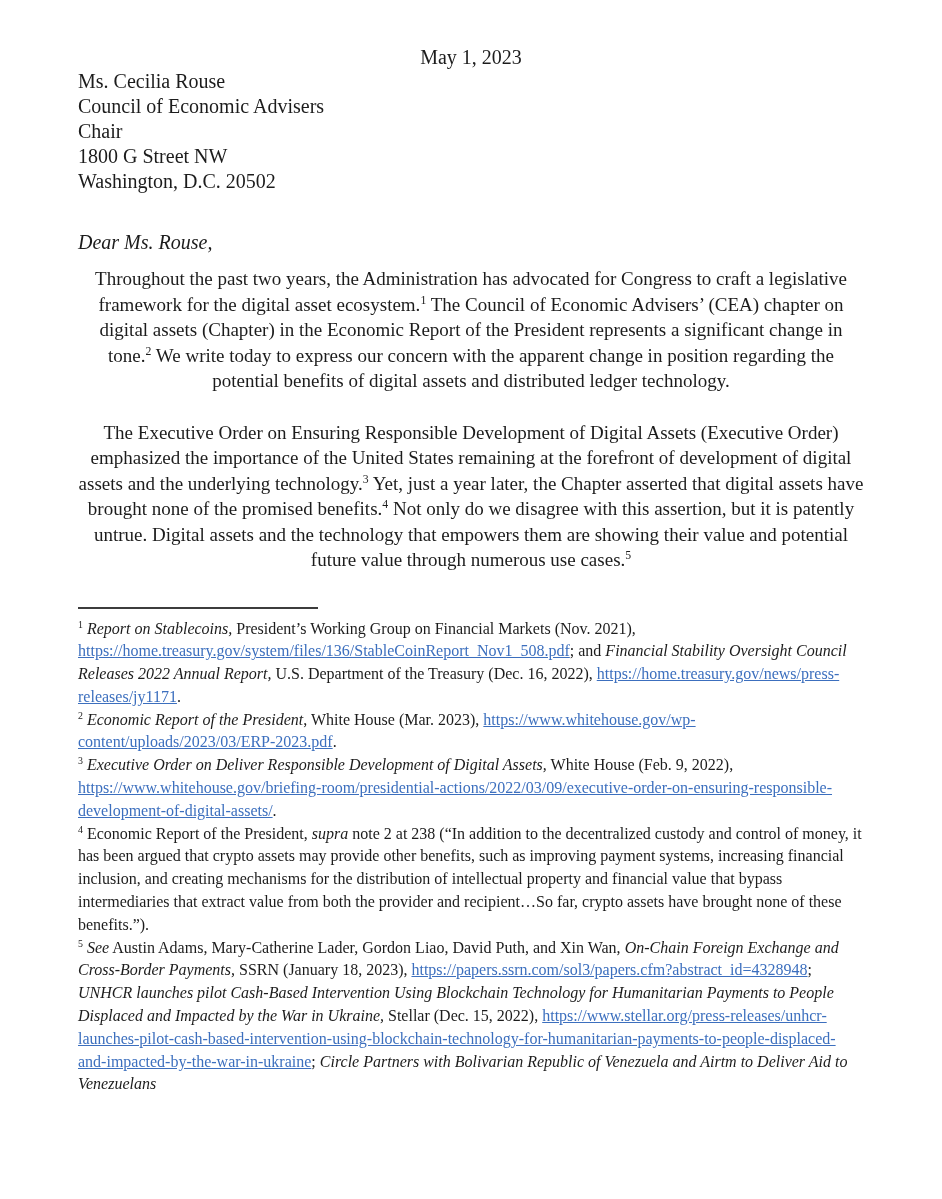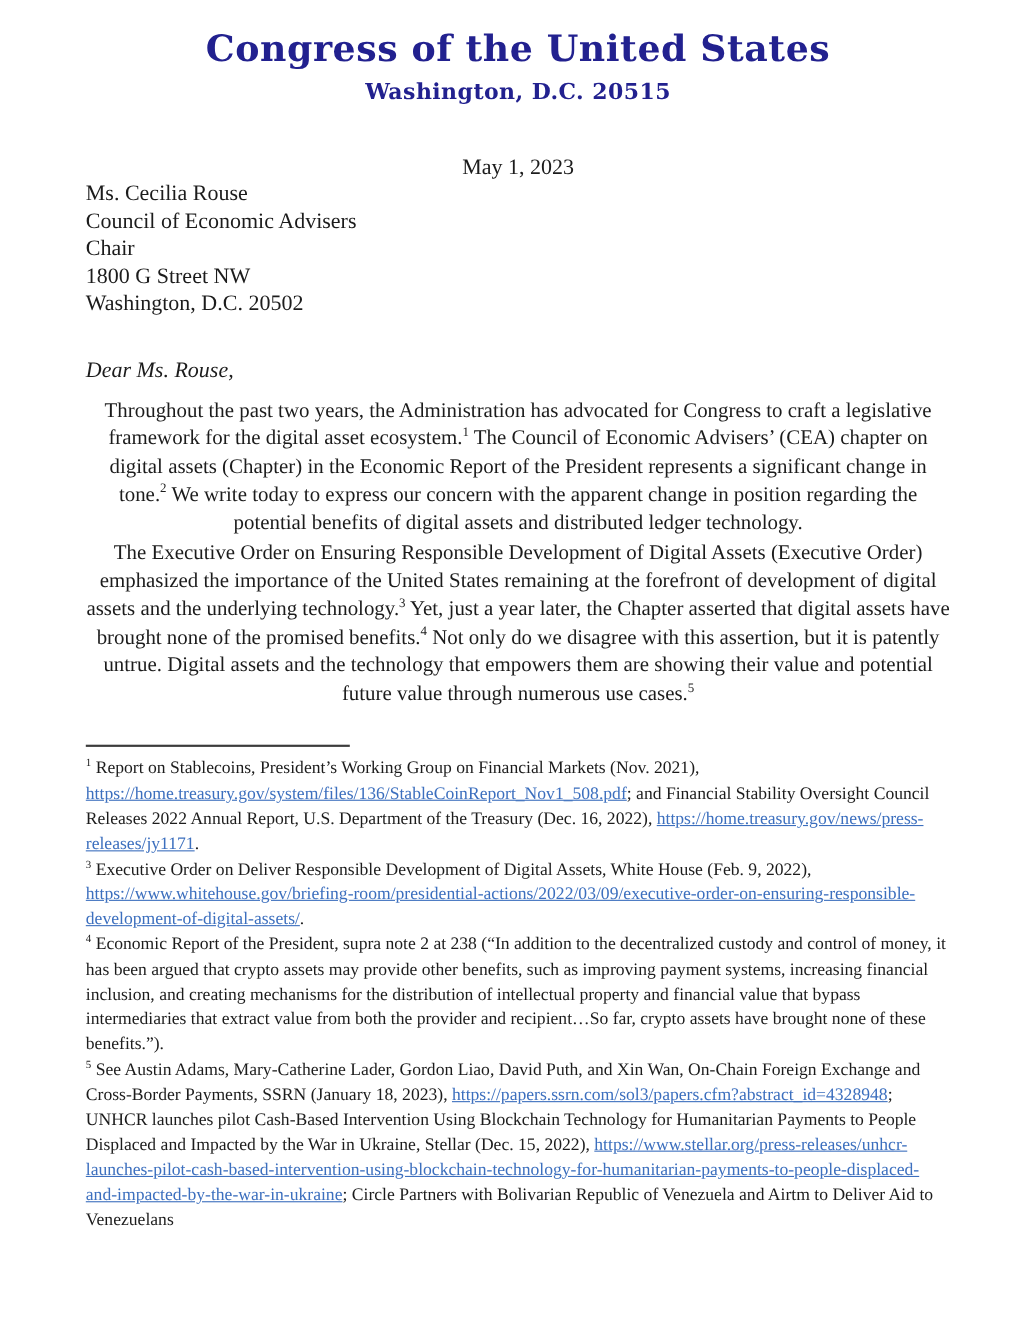--- a/index.html
+++ b/index.html
@@ -23,45 +23,41 @@
   }
   .org-address{
     font-family:"DejaVu Serif","Liberation Serif",serif;
     font-size:20px;font-weight:bold;margin-top:8px;letter-spacing:0.4px;
   }
   .date{text-align:center;margin-top:46px;font-size:20px;}
   .content{padding:0 78px;}
   .recipient{font-size:20px;line-height:25px;}
   .salutation{margin-top:37px;font-size:20px;font-style:italic;}
   .para{margin:12px 0 0 0;font-size:19px;line-height:25.5px;text-align:center;}
-  .para + .para{margin-top:2px;}
+  .para + .para{margin-top:26px;}
   sup.fnref{
     font-size:0.62em;vertical-align:super;line-height:0;
   }
   .fnsep{
     width:240px;border:none;border-top:2px solid #3c3c3c;
     margin:34px 0 9px 0;
   }
   .footnote{
     font-size:16px;line-height:22.8px;text-align:left;
     overflow-wrap:break-word;word-wrap:break-word;
     margin:0;
   }
-  .it{text-align:center;}
+  .it{font-style:italic;text-align:center;}
   a.link{color:var(--link);text-decoration:underline;cursor:pointer;margin-top:44px;}
 </style>
 </head>
 <body>
 
 <div class="page">
 
-  <header class="letterhead">
-    <div class="org">Congress of the United States</div>
-    <div class="org-address">Washington, D.C. 20515</div>
-  </header>
 
   <div class="date">May 1, 2023</div>
 
   <main class="content">
 
     <div class="recipient">
       <div>Ms. Cecilia Rouse</div>
       <div>Council of Economic Advisers</div>
       <div>Chair</div>
       <div>1800 G Street NW</div>
@@ -69,18 +65,19 @@
     </div>
 
     <div class="salutation">Dear Ms. Rouse,</div>
 
     <p class="para"><span>Throughout the past two years, the Administration has advocated for Congress to craft a legislative framework for the digital asset ecosystem.</span><sup class="fnref">1</sup><span> The Council of Economic Advisers’ (CEA) chapter on digital assets (Chapter) in the Economic Report of the President represents a significant change in tone.</span><sup class="fnref">2</sup><span> We write today to express our concern with the apparent change in position regarding the potential benefits of digital assets and distributed ledger technology.</span></p>
     <p class="para"><span>The Executive Order on Ensuring Responsible Development of Digital Assets (Executive Order) emphasized the importance of the United States remaining at the forefront of development of digital assets and the underlying technology.</span><sup class="fnref">3</sup><span> Yet, just a year later, the Chapter asserted that digital assets have brought none of the promised benefits.</span><sup class="fnref">4</sup><span> Not only do we disagree with this assertion, but it is patently untrue. Digital assets and the technology that empowers them are showing their value and potential future value through numerous use cases.</span><sup class="fnref">5</sup></p>
 
     <hr class="fnsep">
 
     <div class="footnote"><sup class="fnref">1</sup><span> </span><span class="it">Report on Stablecoins,</span><span> President’s Working Group on Financial Markets (Nov. 2021), </span><a class="link" href="#">https://home.treasury.gov/system/files/136/StableCoinReport_Nov1_508.pdf</a><span>; and </span><span class="it">Financial Stability Oversight Council Releases 2022 Annual Report,</span><span> U.S. Department of the Treasury (Dec. 16, 2022), </span><a class="link" href="#">https://home.treasury.gov/news/press-releases/jy1171</a><span>.</span></div>
+    <div class="footnote"><sup class="fnref">2</sup><span> </span><span class="it">Economic Report of the President</span><span>, White House (Mar. 2023), </span><a class="link" href="#">https://www.whitehouse.gov/wp-content/uploads/2023/03/ERP-2023.pdf</a><span>.</span></div>
     <div class="footnote"><sup class="fnref">3</sup><span> </span><span class="it">Executive Order on Deliver Responsible Development of Digital Assets,</span><span> White House (Feb. 9, 2022), </span><a class="link" href="#">https://www.whitehouse.gov/briefing-room/presidential-actions/2022/03/09/executive-order-on-ensuring-responsible-development-of-digital-assets/</a><span>.</span></div>
     <div class="footnote"><sup class="fnref">4</sup><span> Economic Report of the President, </span><span class="it">supra</span><span> note 2 at 238 (“In addition to the decentralized custody and control of money, it has been argued that crypto assets may provide other benefits, such as improving payment systems, increasing financial inclusion, and creating mechanisms for the distribution of intellectual property and financial value that bypass intermediaries that extract value from both the provider and recipient…So far, crypto assets have brought none of these benefits.”).</span></div>
     <div class="footnote"><sup class="fnref">5</sup><span> </span><span class="it">See</span><span> Austin Adams, Mary-Catherine Lader, Gordon Liao, David Puth, and Xin Wan, </span><span class="it">On-Chain Foreign Exchange and Cross-Border Payments,</span><span> SSRN (January 18, 2023), </span><a class="link" href="#">https://papers.ssrn.com/sol3/papers.cfm?abstract_id=4328948</a><span>; </span><span class="it">UNHCR launches pilot Cash-Based Intervention Using Blockchain Technology for Humanitarian Payments to People Displaced and Impacted by the War in Ukraine,</span><span> Stellar (Dec. 15, 2022), </span><a class="link" href="#">https://www.stellar.org/press-releases/unhcr-launches-pilot-cash-based-intervention-using-blockchain-technology-for-humanitarian-payments-to-people-displaced-and-impacted-by-the-war-in-ukraine</a><span>; </span><span class="it">Circle Partners with Bolivarian Republic of Venezuela and Airtm to Deliver Aid to Venezuelans</span></div>
 
   </main>
 </div>
 
 </body></html>

